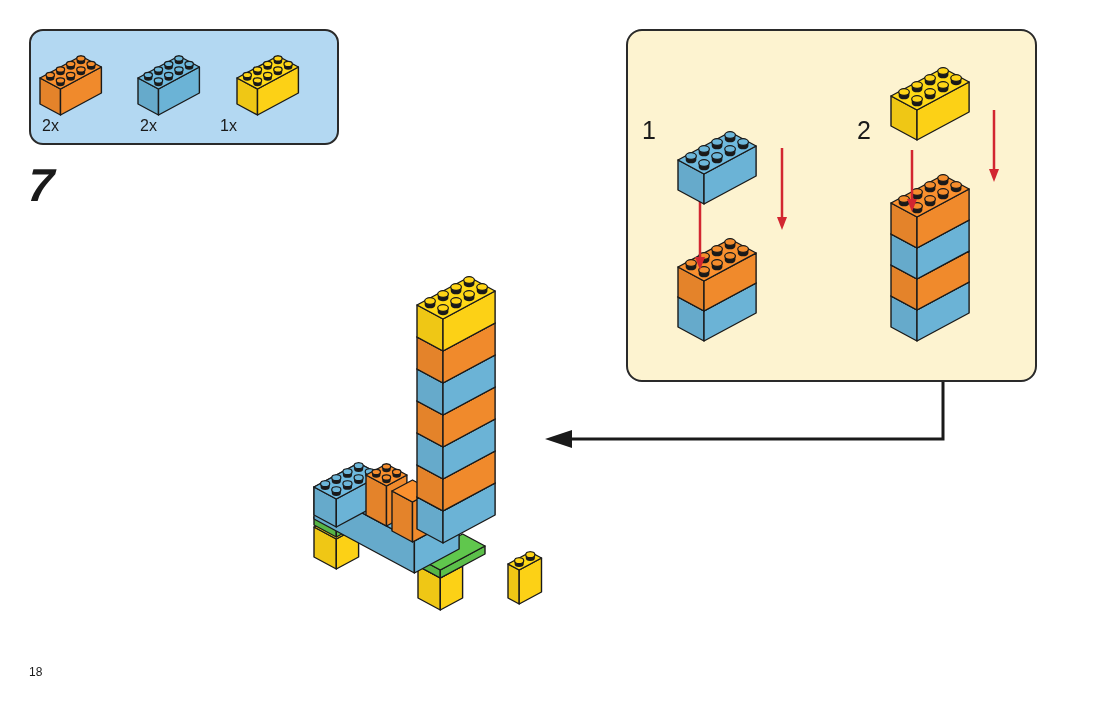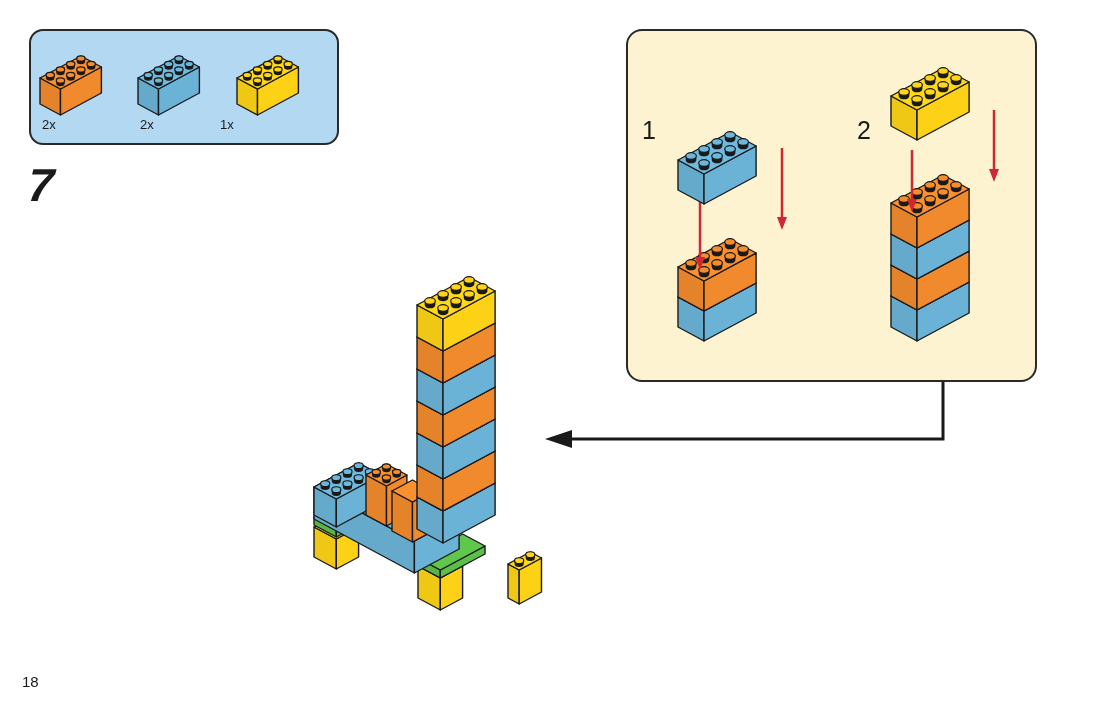--- a/index.html
+++ b/index.html
@@ -1,20 +1,20 @@
 <!DOCTYPE html>
 <html><head>
 <meta charset="utf-8">
 <style>
   html, body { margin:0; padding:0; background:#ffffff; }
   body { width:1106px; height:709px; position:relative; overflow:hidden; font-family:"Liberation Sans", sans-serif; }
   .parts-box { position:absolute; left:29px; top:29px; width:310px; height:116px; background:#b3d8f2; border:2px solid #2a2a2a; border-radius:14px; box-sizing:border-box; }
-  .qty { position:absolute; top:88px; font-size:13px; color:#1a1a1a; }
+  .qty { position:absolute; top:88px; font-size:16px; color:#1a1a1a; }
   .step-number { position:absolute; left:28px; top:162px; font-size:46px; font-weight:bold; font-style:italic; color:#1a1a1a; line-height:1; transform:skewX(-4deg); }
-  .page-number { position:absolute; left:22px; top:665px; font-size:15px; color:#1a1a1a;margin-top:8px; }
+  .page-number { position:absolute; left:29px; top:665px; font-size:12px; color:#1a1a1a; }
   .substeps-box { position:absolute; left:626px; top:29px; width:411px; height:353px; background:#fdf3d0; border:2px solid #2a2a2a; border-radius:16px; box-sizing:border-box; }
   .substep-label { position:absolute; font-size:25px; color:#1a1a1a; }
   svg { position:absolute; left:0; top:0; overflow:visible; }
 </style>
 </head>
 <body>
 
 <div class="parts-box"></div>
 <span class="qty" style="left:42px;top:117px">2x</span>
 <span class="qty" style="left:140px;top:117px">2x</span>

